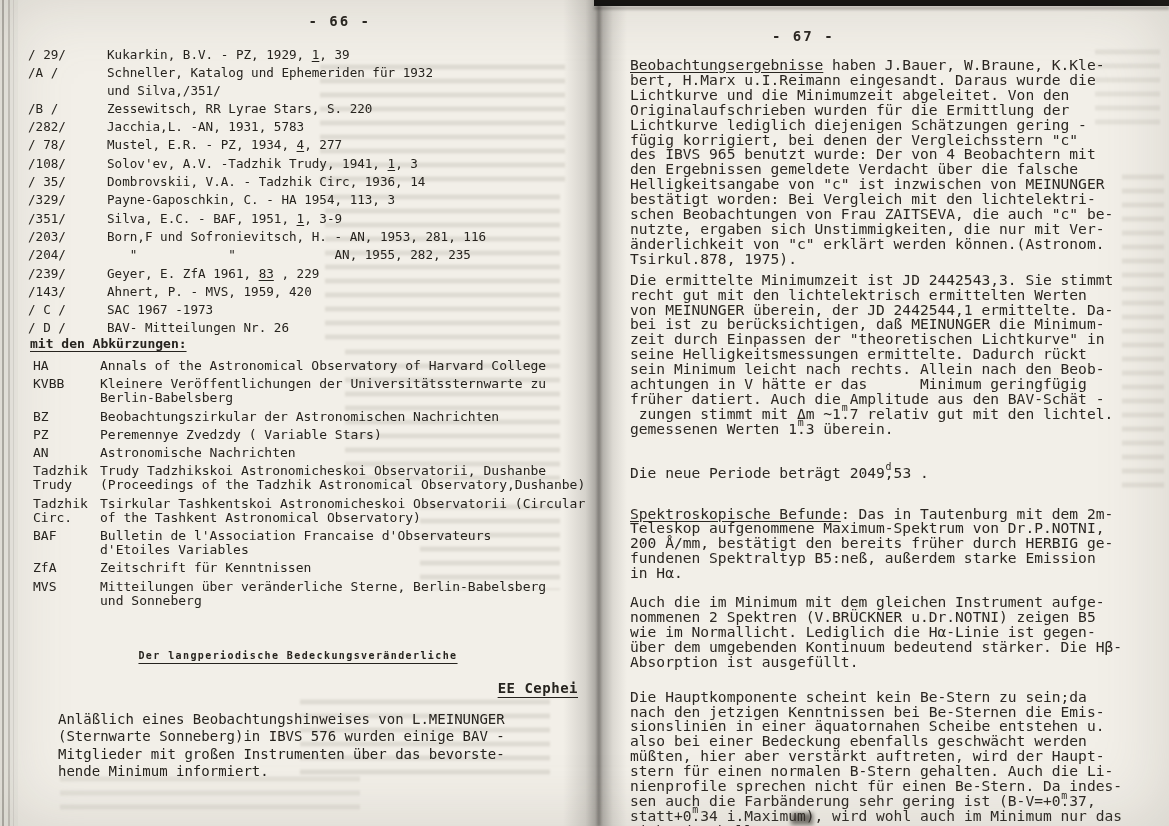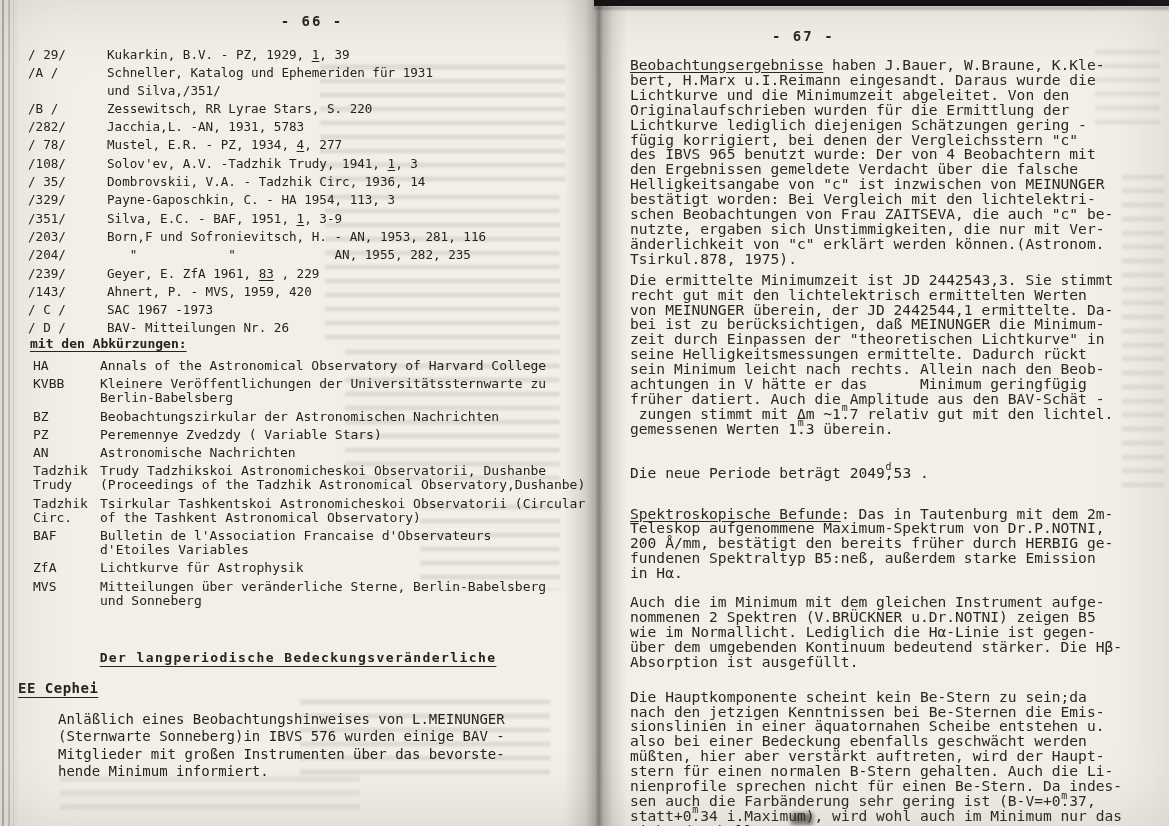--- a/index.html
+++ b/index.html
@@ -22,36 +22,36 @@
   .topbar-shadow{position:absolute;left:594px;top:6px;width:575px;height:4px;background:rgba(12,11,10,.22);filter:blur(1px);}
   .bottom-smudge{position:absolute;left:791px;top:813px;width:22px;height:12px;background:#45423c;filter:blur(2px);opacity:.7;}
   
   .ghost{position:absolute;opacity:.12;filter:blur(1.3px);
     background:repeating-linear-gradient(180deg,transparent 0 4px,#56503e 5px 9px,transparent 10px 14px);}
   
   .page{position:absolute;top:0;height:826px;}
   #page-left{left:18px;width:565px;}
   #page-right{left:600px;width:569px;color:#2b2722;}
   .page-num{position:absolute;font-weight:bold;font-size:14px;letter-spacing:2px;white-space:pre;}
-  #num66{left:214px;top:13px;width:160px;text-align:center;}
+  #num66{left:193px;top:13px;width:160px;text-align:right;}
   #num67{left:172px;top:28px;width:160px;}
   
   .ref-list{position:absolute;left:10px;top:46px;width:548px;font-size:12.6px;}
   .ref-row{display:flex;line-height:17.3px;margin-bottom:1px;}
   .ref-key{flex:none;width:67px;white-space:pre;}
   .ref-line{white-space:pre;padding-left:12px;}
   
   .abbr-heading{position:absolute;left:12px;top:336px;font-size:13px;font-weight:bold;text-decoration:underline;text-underline-offset:3px;}
   .abbr-list{position:absolute;left:15px;top:359px;width:545px;font-size:13px;}
   .abbr-row{display:flex;line-height:14.2px;margin-bottom:4px;}
   .abbr-key{flex:none;width:67px;white-space:pre;}
   .abbr-desc{white-space:pre;}
   
-  .art-title1{position:absolute;left:0;top:650px;width:560px;text-align:center;font-size:13px;font-weight:bold;letter-spacing:1.4px;}
-  .art-title2{position:absolute;left:0;top:680px;width:560px;text-align:left;font-size:14px;font-weight:bold;letter-spacing:.5px;}
+  .art-title1{position:absolute;left:0;top:650px;width:560px;text-align:center;font-size:10px;font-weight:bold;letter-spacing:1.4px;}
+  .art-title2{position:absolute;left:0;top:680px;width:560px;text-align:right;font-size:14px;font-weight:bold;letter-spacing:.5px;}
   .art-title1 span,.art-title2 span{text-decoration:underline;text-underline-offset:4px;}
   .intro{position:absolute;left:40px;top:711px;width:500px;font-size:14px;line-height:17.3px;white-space:pre;}
   
   .para-col{position:absolute;left:30px;top:58px;width:520px;font-size:14.6px;line-height:14.9px;}
   .para{white-space:pre;}
   .u{text-decoration:underline;text-underline-offset:2px;}
   .stk{position:relative;display:inline-block;}
   .stk .sp{position:absolute;left:.08em;bottom:.55em;font-size:.68em;}
 </style>
 </head>
@@ -84,21 +84,21 @@
     <div class="ref-list" id="ref-list">
         <div class="ref-row">
           <span class="ref-key">/ 29/</span>
           <div class="ref-text">
             <div class="ref-line"><span>Kukarkin, B.V. - PZ, 1929, </span><span class="u">1</span><span>, 39</span></div>
           </div>
         </div>
         <div class="ref-row">
           <span class="ref-key">/A /</span>
           <div class="ref-text">
-            <div class="ref-line"><span>Schneller, Katalog und Ephemeriden für 1931</span></div>
+            <div class="ref-line"><span>Schneller, Katalog und Ephemeriden für 1932</span></div>
             <div class="ref-line"><span>und Silva,/351/</span></div>
           </div>
         </div>
         <div class="ref-row">
           <span class="ref-key">/B /</span>
           <div class="ref-text">
             <div class="ref-line"><span>Zessewitsch, RR Lyrae Stars, S. 220</span></div>
           </div>
         </div>
         <div class="ref-row">
@@ -210,21 +210,21 @@
           <div class="abbr-desc">Tsirkular Tashkentskoi Astronomicheskoi Observatorii (Circular
 of the Tashkent Astronomical Observatory)</div>
         </div>
         <div class="abbr-row">
           <span class="abbr-key">BAF</span>
           <div class="abbr-desc">Bulletin de l'Association Francaise d'Observateurs
 d'Etoiles Variables</div>
         </div>
         <div class="abbr-row">
           <span class="abbr-key">ZfA</span>
-          <div class="abbr-desc">Lichtkurve für Astrophysik</div>
+          <div class="abbr-desc">Zeitschrift für Kenntnissen</div>
         </div>
         <div class="abbr-row">
           <span class="abbr-key">MVS</span>
           <div class="abbr-desc">Mitteilungen über veränderliche Sterne, Berlin-Babelsberg
 und Sonneberg</div>
         </div>
       </div>
 
     <div class="art-title1"><span>Der langperiodische Bedeckungsveränderliche</span></div>
     <div class="art-title2"><span>EE Cephei</span></div>

